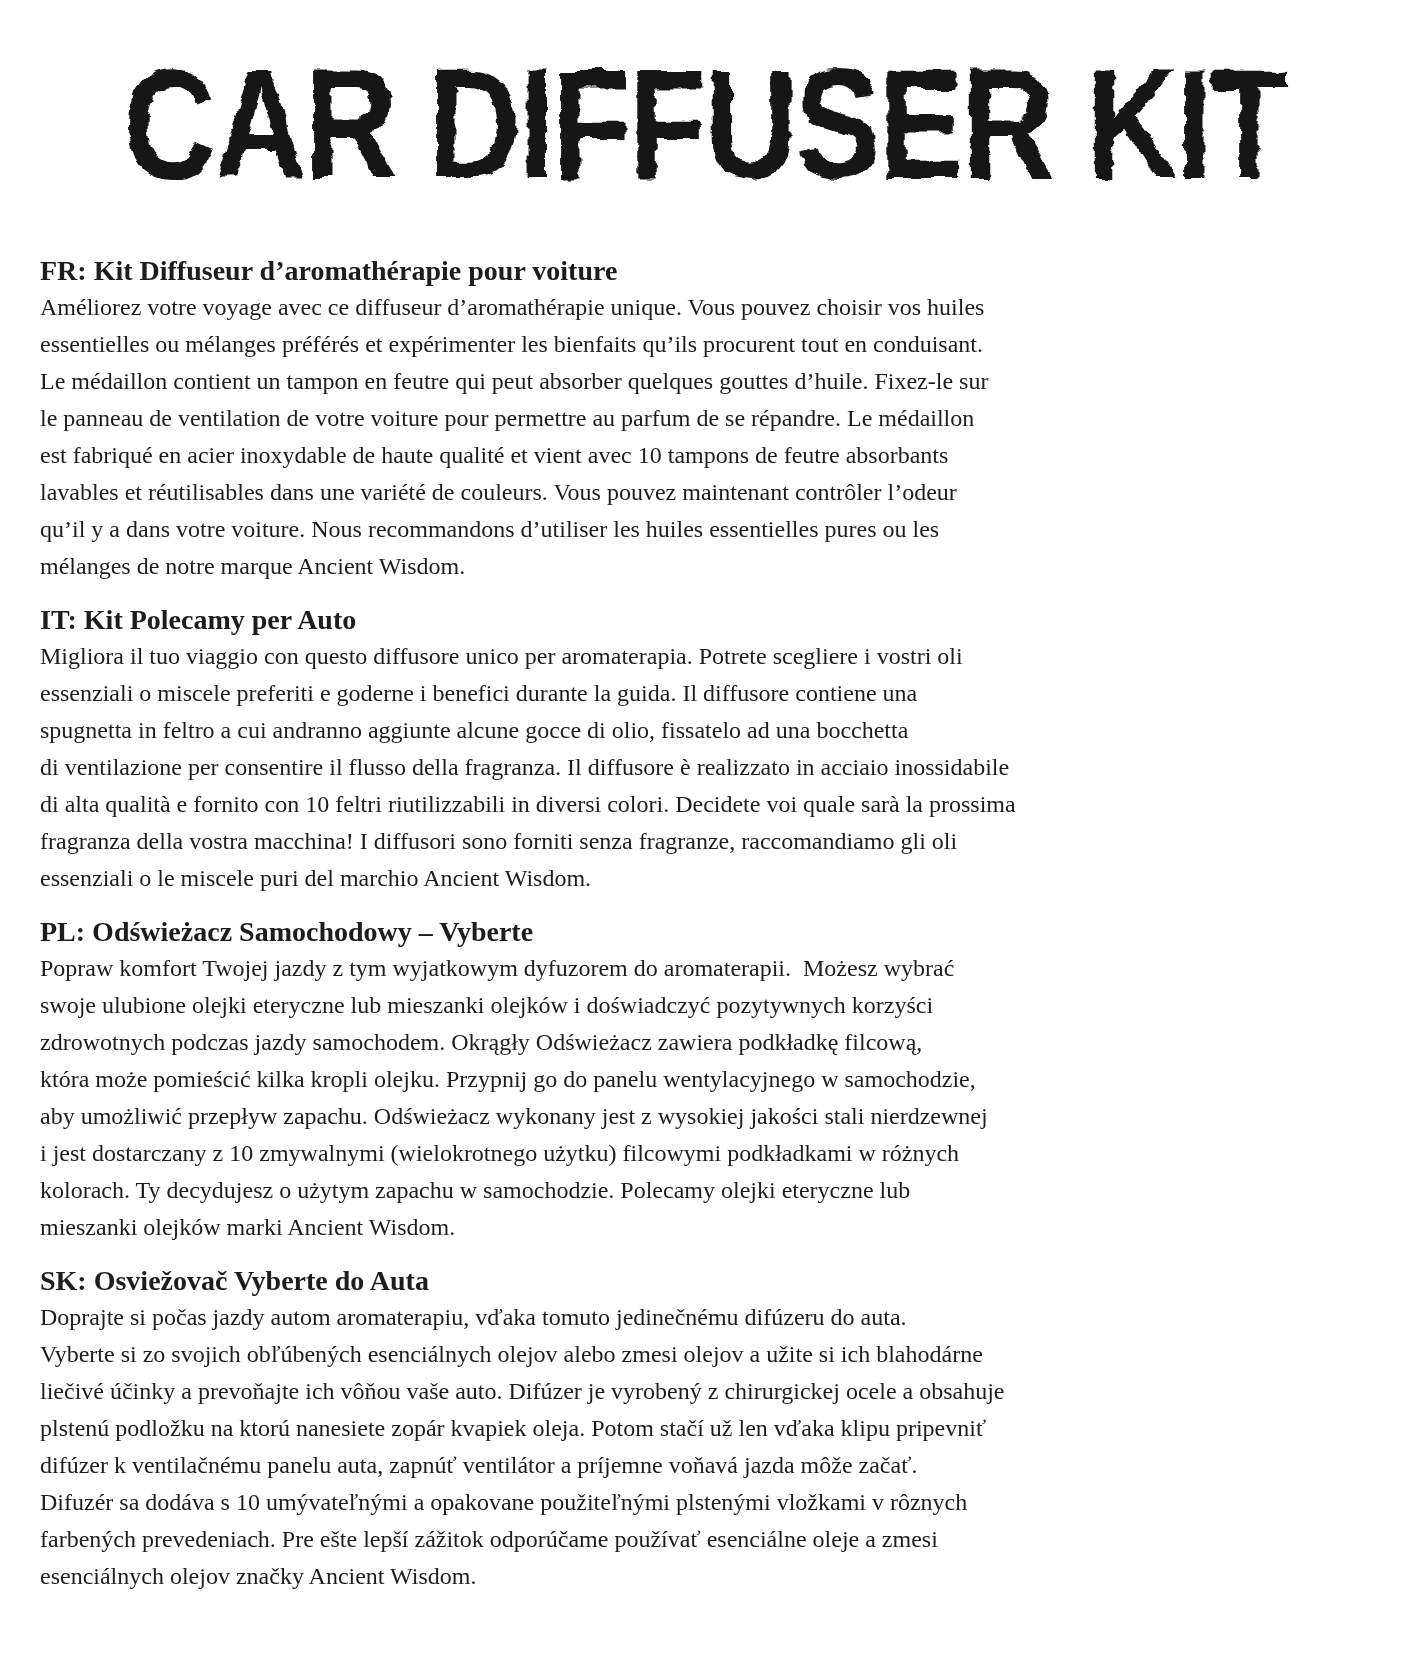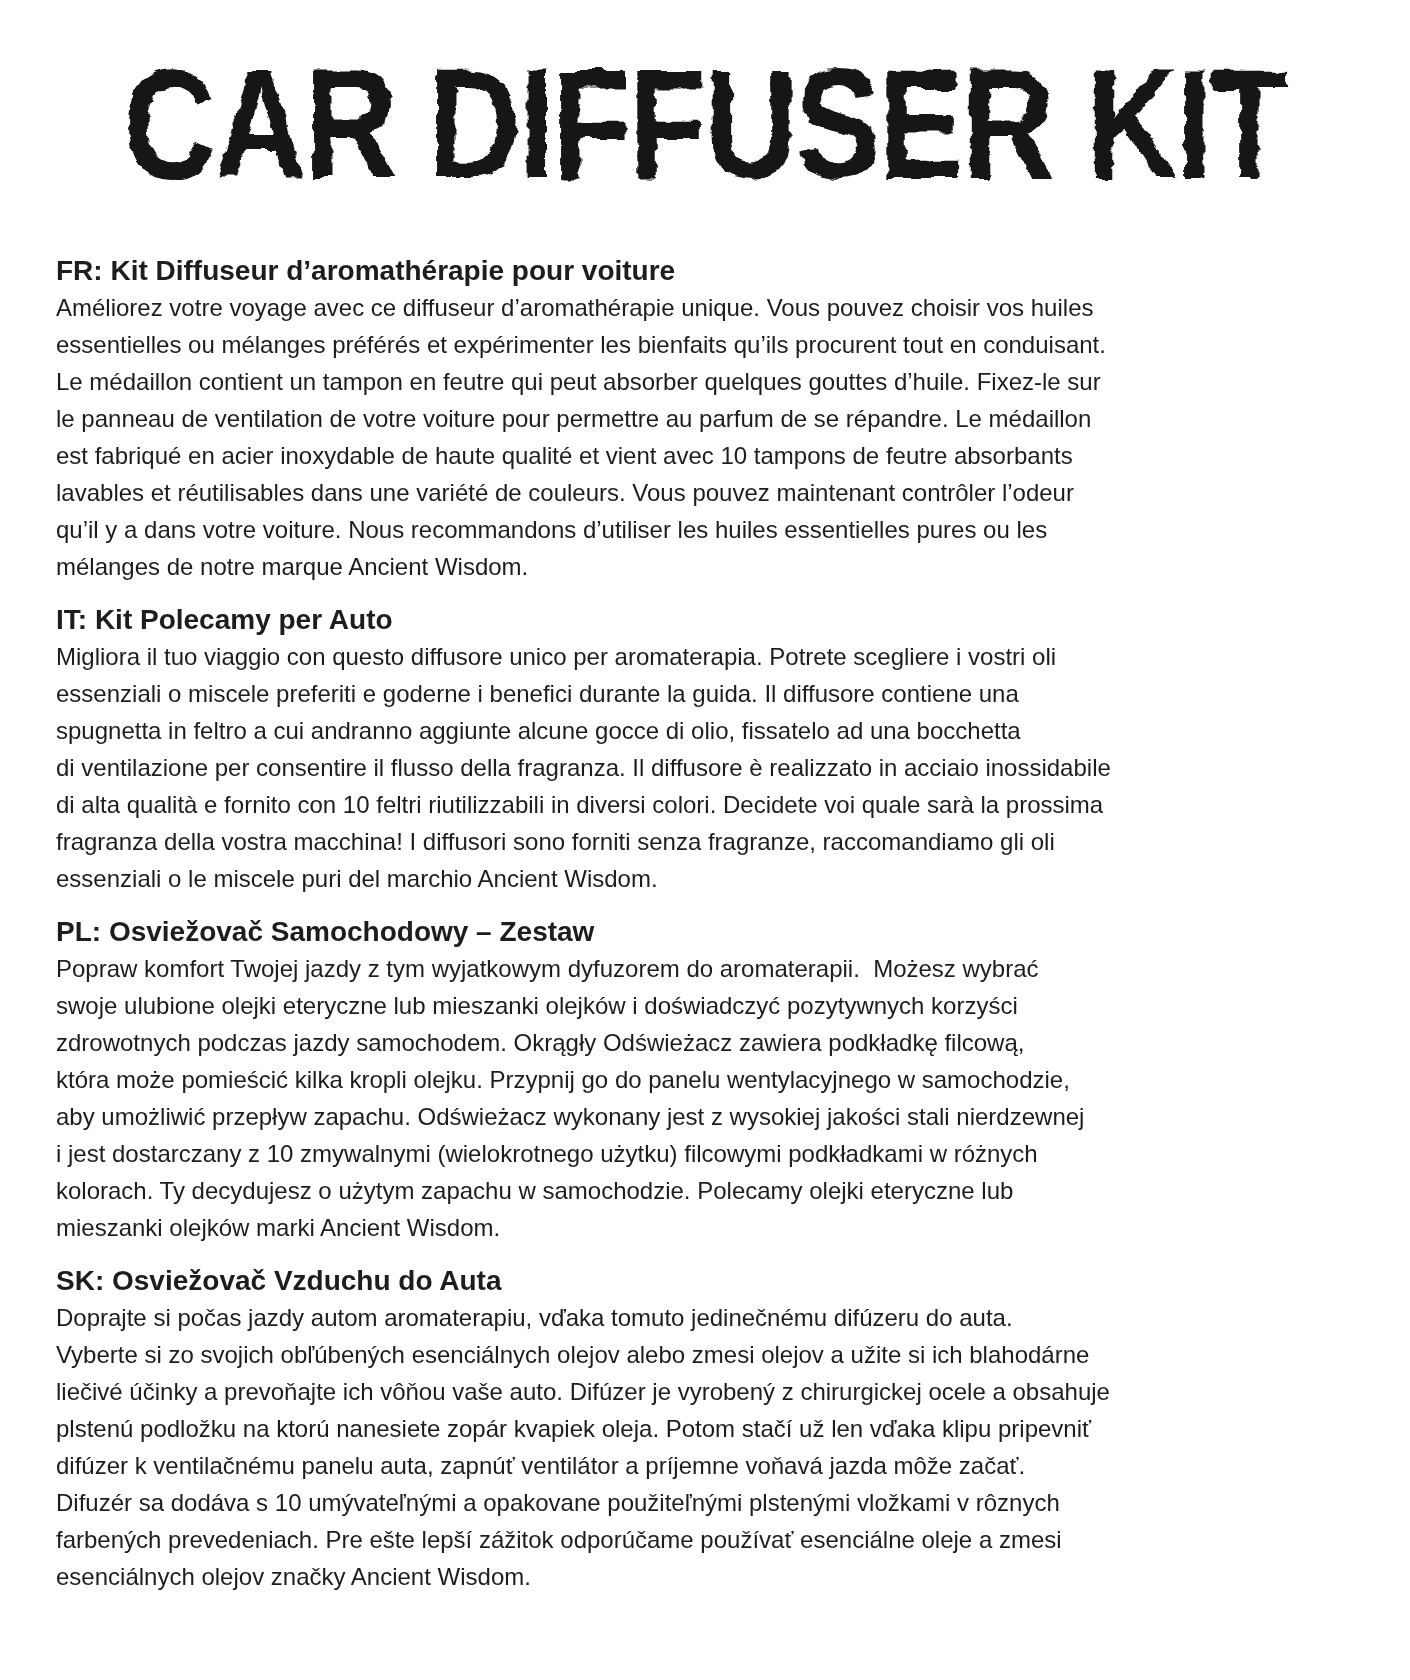--- a/index.html
+++ b/index.html
@@ -32,21 +32,21 @@
     line-height: 1;
     color: #161412;
     transform: scaleY(1.22);
     transform-origin: center;
     white-space: nowrap;
     filter: url(#roughen);
   }
   .content {
     padding: 0 38px 0 40px;
   }
-  .section { margin: 16px; }
+  .section { margin: 0; font-family: Liberation Serif, serif; }
   .section h2 {
     margin: 0;
     font-size: 28px;
     font-weight: bold;
     line-height: 37px;
     color: #1d1d1b;
   }
   .section p {
     margin: 0 0 16px 0;
     font-size: 24px;
@@ -97,33 +97,33 @@
     <p>Migliora il tuo viaggio con questo diffusore unico per aromaterapia. Potrete scegliere i vostri oli
 essenziali o miscele preferiti e goderne i benefici durante la guida. Il diffusore contiene una
 spugnetta in feltro a cui andranno aggiunte alcune gocce di olio, fissatelo ad una bocchetta
 di ventilazione per consentire il flusso della fragranza. Il diffusore è realizzato in acciaio inossidabile
 di alta qualità e fornito con 10 feltri riutilizzabili in diversi colori. Decidete voi quale sarà la prossima
 fragranza della vostra macchina! I diffusori sono forniti senza fragranze, raccomandiamo gli oli
 essenziali o le miscele puri del marchio Ancient Wisdom.</p>
   </div>
 
   <div class="section">
-    <h2>PL: Osviežovač Samochodowy – Zestaw</h2>
+    <h2>PL: Odświeżacz Samochodowy – Vyberte</h2>
     <p>Popraw komfort Twojej jazdy z tym wyjatkowym dyfuzorem do aromaterapii.  Możesz wybrać
 swoje ulubione olejki eteryczne lub mieszanki olejków i doświadczyć pozytywnych korzyści
 zdrowotnych podczas jazdy samochodem. Okrągły Odświeżacz zawiera podkładkę filcową,
 która może pomieścić kilka kropli olejku. Przypnij go do panelu wentylacyjnego w samochodzie,
 aby umożliwić przepływ zapachu. Odświeżacz wykonany jest z wysokiej jakości stali nierdzewnej
 i jest dostarczany z 10 zmywalnymi (wielokrotnego użytku) filcowymi podkładkami w różnych
 kolorach. Ty decydujesz o użytym zapachu w samochodzie. Polecamy olejki eteryczne lub
 mieszanki olejków marki Ancient Wisdom.</p>
   </div>
 
   <div class="section">
-    <h2>SK: Osviežovač Vzduchu do Auta</h2>
+    <h2>SK: Osviežovač Vyberte do Auta</h2>
     <p>Doprajte si počas jazdy autom aromaterapiu, vďaka tomuto jedinečnému difúzeru do auta.
 Vyberte si zo svojich obľúbených esenciálnych olejov alebo zmesi olejov a užite si ich blahodárne
 liečivé účinky a prevoňajte ich vôňou vaše auto. Difúzer je vyrobený z chirurgickej ocele a obsahuje
 plstenú podložku na ktorú nanesiete zopár kvapiek oleja. Potom stačí už len vďaka klipu pripevniť
 difúzer k ventilačnému panelu auta, zapnúť ventilátor a príjemne voňavá jazda môže začať.
 Difuzér sa dodáva s 10 umývateľnými a opakovane použiteľnými plstenými vložkami v rôznych
 farbených prevedeniach. Pre ešte lepší zážitok odporúčame používať esenciálne oleje a zmesi
 esenciálnych olejov značky Ancient Wisdom.</p>
   </div>
 

